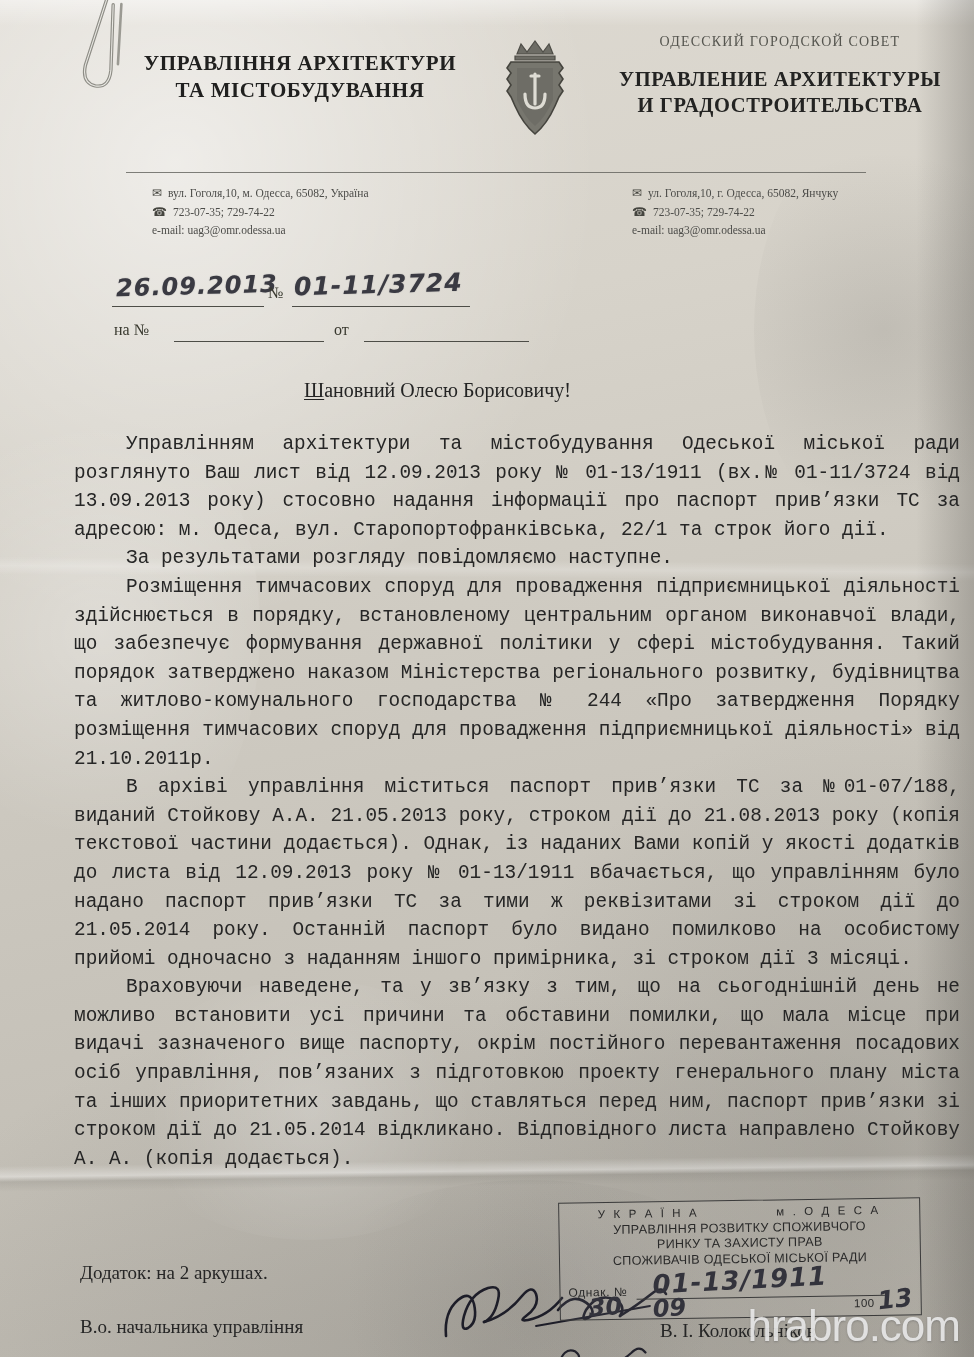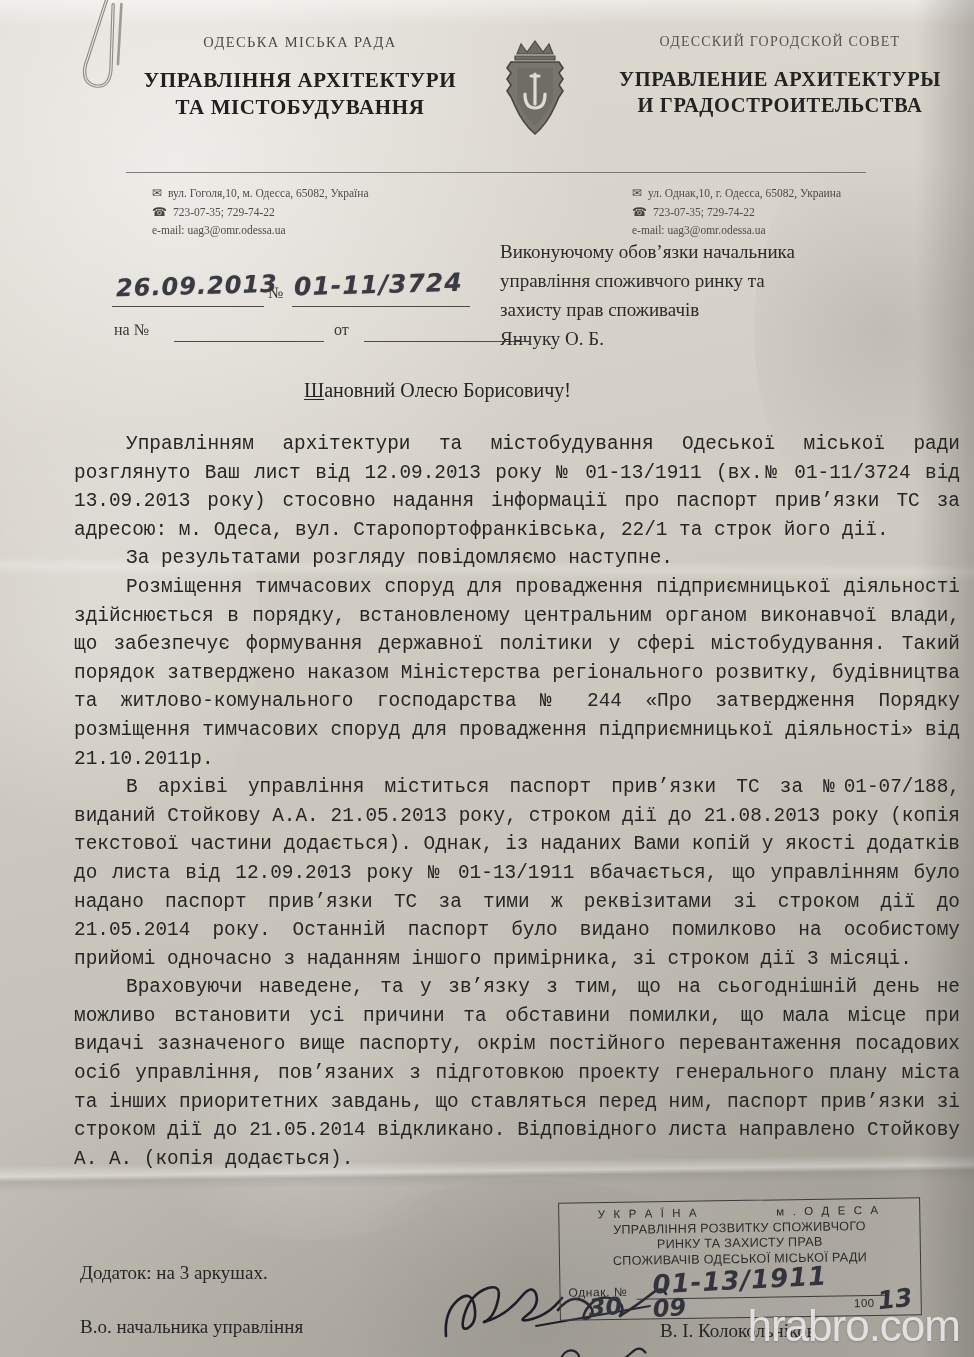--- a/index.html
+++ b/index.html
@@ -205,21 +205,20 @@
   <div id="edge-shadow"></div>
 
   <svg id="clip" viewBox="0 0 70 120">
     <path d="M30 2 L18 78 Q17 96 31 97 Q45 97 44 79 L36 14" fill="none" stroke="#8e8d86" stroke-width="3.4" stroke-linecap="round"></path>
     <path d="M30 2 L18 78 Q17 96 31 97 Q45 97 44 79 L36 14" fill="none" stroke="#e8e7e2" stroke-width="1.1" stroke-linecap="round"></path>
     <path d="M44 12 L50 72" fill="none" stroke="#9b9a93" stroke-width="2.6" stroke-linecap="round"></path>
   </svg>
 
   <div id="letterhead">
     <div class="lh-col lh-left">
-      <div class="lh-council">ОДЕСЬКА МІСЬКА РАДА</div>
       <div class="lh-dept">
         <div>УПРАВЛІННЯ АРХІТЕКТУРИ</div>
         <div>ТА МІСТОБУДУВАННЯ</div>
       </div>
     </div>
     <div class="lh-col lh-right">
       <div class="lh-council">ОДЕССКИЙ ГОРОДСКОЙ СОВЕТ</div>
       <div class="lh-dept">
         <div>УПРАВЛЕНИЕ АРХИТЕКТУРЫ</div>
         <div>И ГРАДОСТРОИТЕЛЬСТВА</div>
@@ -253,21 +252,21 @@
       <span>723-07-35; 729-74-22</span>
     </div>
     <div class="cline email">
       <span>e-mail: uag3@omr.odessa.ua</span>
     </div>
   </div>
 
   <div class="contacts" id="contacts-right">
     <div class="cline">
       <span class="glyph">✉</span>
-      <span>ул. Однак,10, г. Одесса, 65082, Украина</span>
+      <span>ул. Гоголя,10, г. Одесса, 65082, Янчуку</span>
     </div>
     <div class="cline">
       <span class="glyph">☎</span>
       <span>723-07-35; 729-74-22</span>
     </div>
     <div class="cline email">
       <span>e-mail: uag3@omr.odessa.ua</span>
     </div>
   </div>
 
@@ -280,40 +279,34 @@
       <span class="ul2"></span>
     </div>
     <div class="ref-row2">
       <span id="na-label">на №</span>
       <span class="ul3"></span>
       <span id="ot-label">от</span>
       <span class="ul4"></span>
     </div>
   </div>
 
-  <div id="addressee">
-    <div>Виконуючому обов’язки начальника</div>
-    <div>управління споживчого ринку та</div>
-    <div>захисту прав споживачів</div>
-    <div>Янчуку О. Б.</div>
-  </div>
 
   <div id="salutation">
     <u>Ш</u><span>ановний Олесю Борисовичу!</span>
   </div>
 
   <div id="body">
     <p>Управлінням архітектури та містобудування Одеської міської ради розглянуто Ваш лист від 12.09.2013 року № 01-13/1911 (вх.№ 01-11/3724 від 13.09.2013 року) стосовно надання інформації про паспорт прив’язки ТС за адресою: м. Одеса, вул. Старопортофранківська, 22/1 та строк його дії.</p>
     <p>За результатами розгляду повідомляємо наступне.</p>
     <p>Розміщення тимчасових споруд для провадження підприємницької діяльності здійснюється в порядку, встановленому центральним органом виконавчої влади, що забезпечує формування державної політики у сфері містобудування. Такий порядок затверджено наказом Міністерства регіонального розвитку, будівництва та житлово-комунального господарства № 244 «Про затвердження Порядку розміщення тимчасових споруд для провадження підприємницької діяльності» від 21.10.2011р.</p>
     <p>В архіві управління міститься паспорт прив’язки ТС за №01-07/188, виданий Стойкову А.А. 21.05.2013 року, строком дії до 21.08.2013 року (копія текстової частини додається). Однак, із наданих Вами копій у якості додатків до листа від 12.09.2013 року № 01-13/1911 вбачається, що управлінням було надано паспорт прив’язки ТС за тими ж реквізитами зі строком дії до 21.05.2014 року. Останній паспорт було видано помилково на особистому прийомі одночасно з наданням іншого примірника, зі строком дії 3 місяці.</p>
     <p>Враховуючи наведене, та у зв’язку з тим, що на сьогоднішній день не можливо встановити усі причини та обставини помилки, що мала місце при видачі зазначеного вище паспорту, окрім постійного перевантаження посадових осіб управління, пов’язаних з підготовкою проекту генерального плану міста та інших приоритетних завдань, що ставляться перед ним, паспорт прив’язки зі строком дії до 21.05.2014 відкликано. Відповідного листа направлено Стойкову А. А. (копія додається).</p>
   </div>
 
-  <div id="attachment">Додаток: на 3 аркушах.</div>
+  <div id="attachment">Додаток: на 2 аркушах.</div>
   <div id="signature-title">В.о. начальника управління</div>
   <div id="signature-name">В. І. Колокольніков</div>
 
   <svg id="sig-scribble" viewBox="0 0 230 70">
     <g fill="none" stroke="#1d1d28" stroke-width="2.6" stroke-linecap="round">
       <path d="M6 60 Q4 36 18 24 Q30 14 34 28 Q38 46 28 52 Q20 56 24 40 Q30 18 48 12 Q62 8 58 24 Q54 42 44 46"></path>
       <path d="M44 46 Q66 40 82 20 Q92 8 96 18 Q100 30 86 40 Q78 46 88 44 Q108 40 122 22"></path>
       <path d="M118 34 Q134 14 150 30 Q156 38 148 42 Q140 46 146 34 Q158 16 176 24 Q186 30 180 40"></path>
       <path d="M180 40 Q196 30 214 16 Q222 10 226 18"></path>
       <path d="M96 50 L210 30" stroke-width="1.8"></path>

